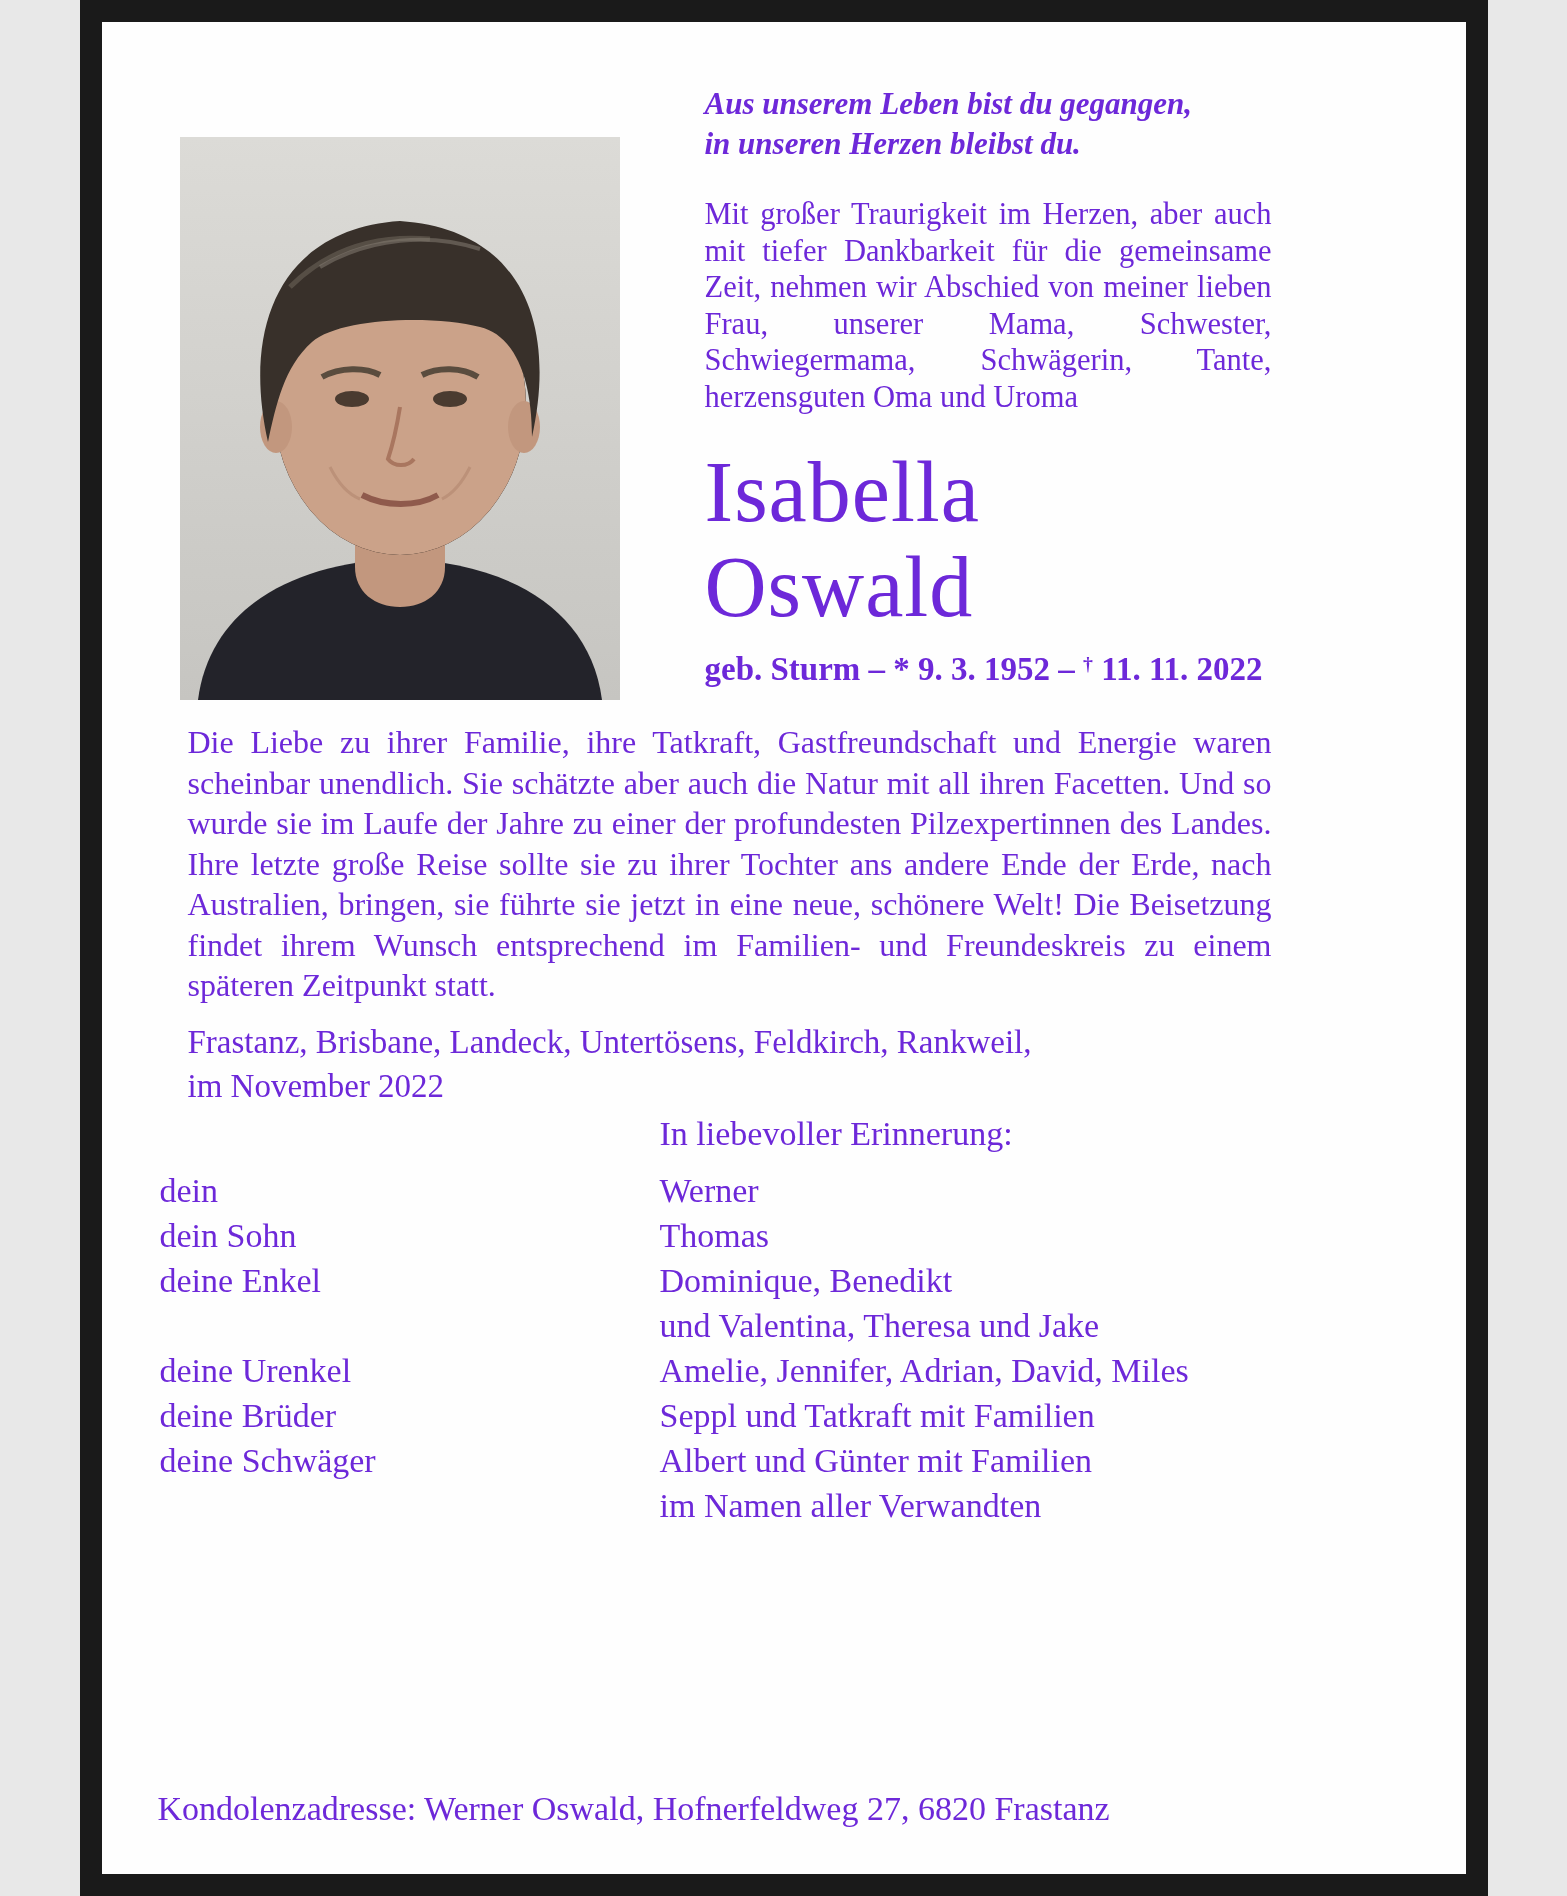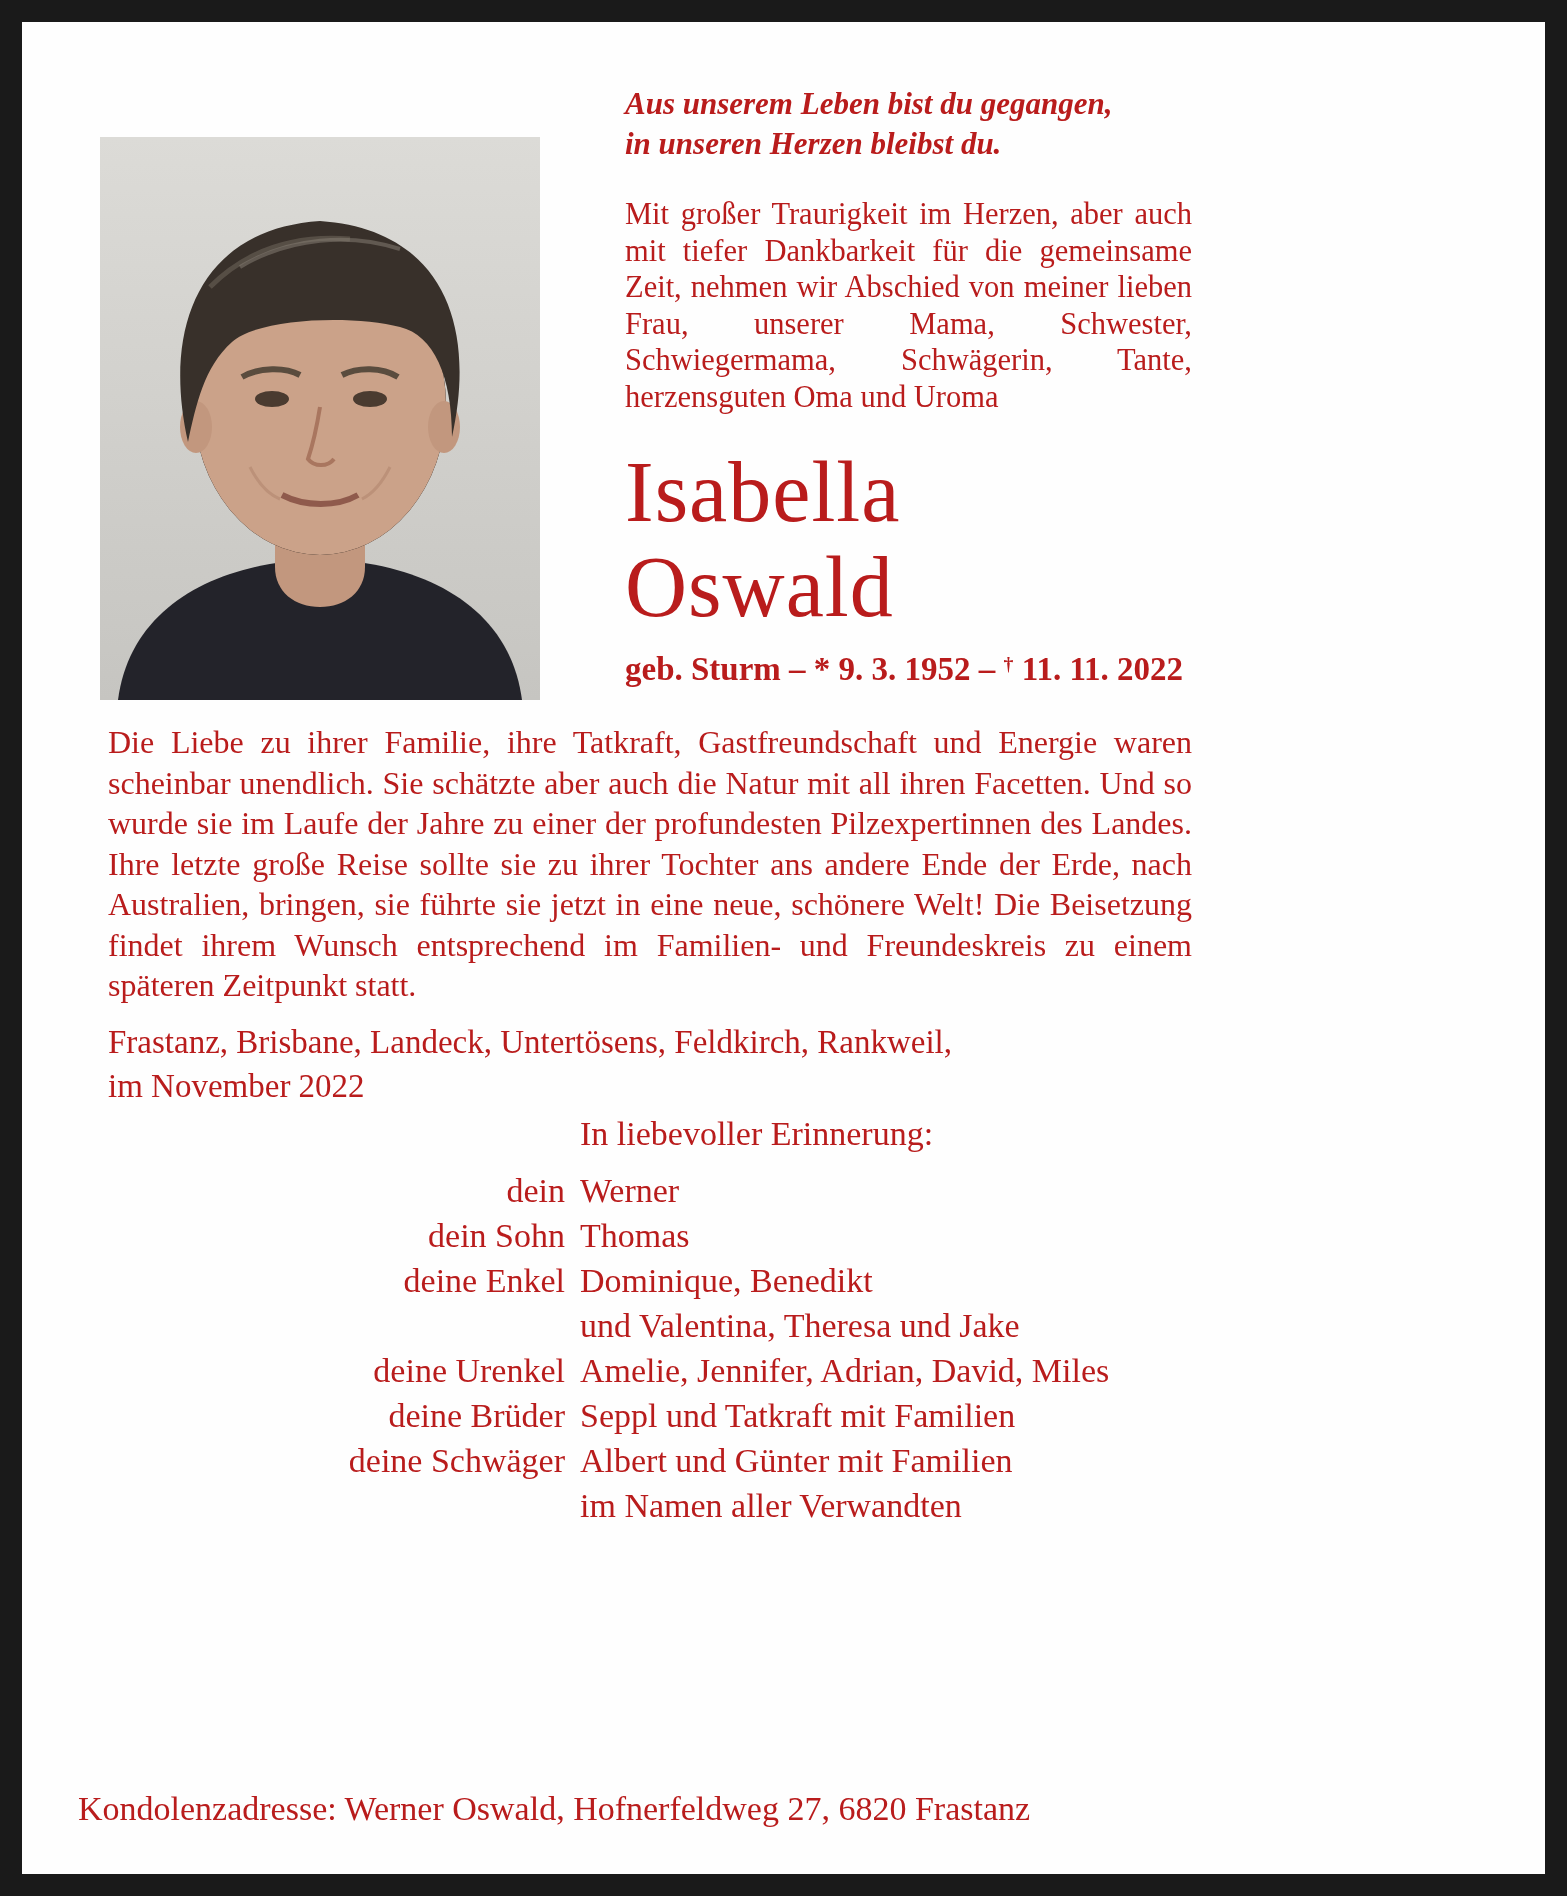--- a/index.html
+++ b/index.html
@@ -1,21 +1,21 @@
 <!DOCTYPE html>
 <html lang="de"><head>
 <meta charset="utf-8">
 <style>
   html,body{margin:0;padding:0;background:#e8e8e8;}
   .page{
     position:relative;
-    width:1567px;height:1896px;
+    width:1408px;height:1896px;
     background:#fefefe;
     font-family:"Liberation Serif","DejaVu Serif",serif;
-    color:#b91c1c;
+    color:#6d28d9;
     overflow:hidden;
     margin:0 auto;
   }
   .frame{
     position:absolute;inset:0;
     border:22px solid #1a1a1a;
     pointer-events:none;
     box-sizing:border-box;
   }
   .photo{
@@ -68,21 +68,21 @@
     margin-left:500px;
     line-height:44px;
     margin-bottom:12px;
   }
   .mem-row{
     display:grid;
     grid-template-columns:485px 1fr;
     column-gap:15px;
     line-height:45px;
   }
-  .mem-label{text-align:right;}
+  .mem-label{}
   .b{font-weight:normal;margin-top:22px;}
   .footer{
     position:absolute;left:78px;top:1788px;
     font-size:34px;line-height:42px;
   }
 </style>
 </head>
 <body>
 
 <div class="page">

